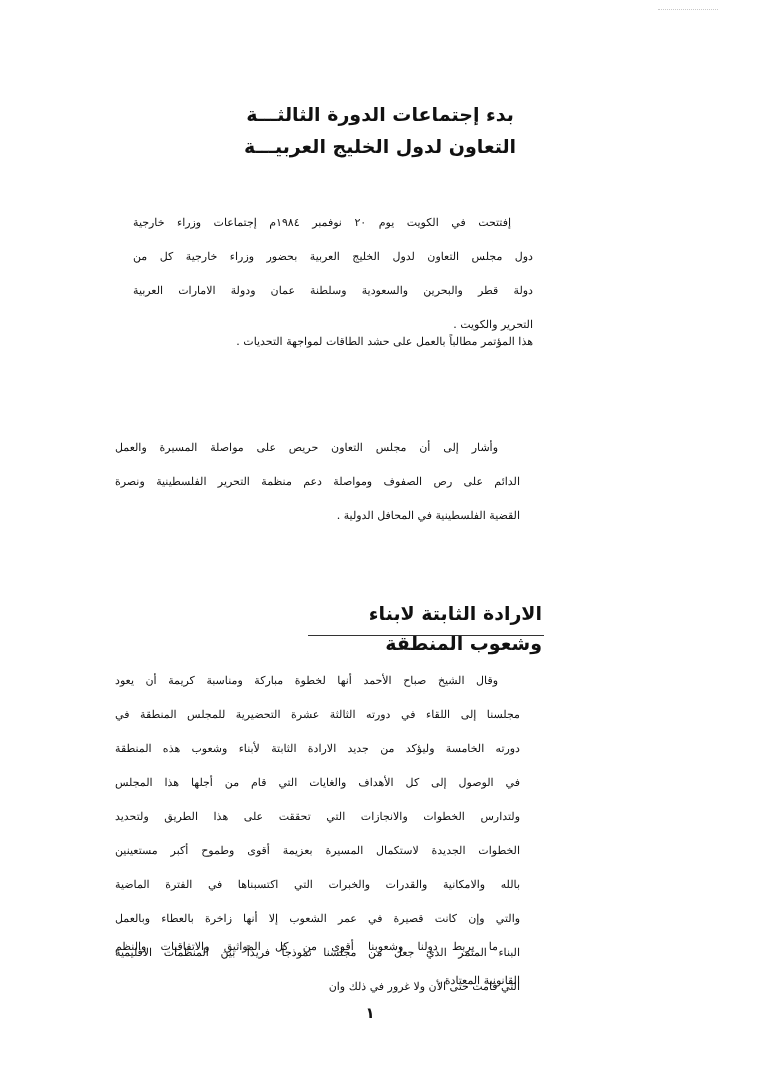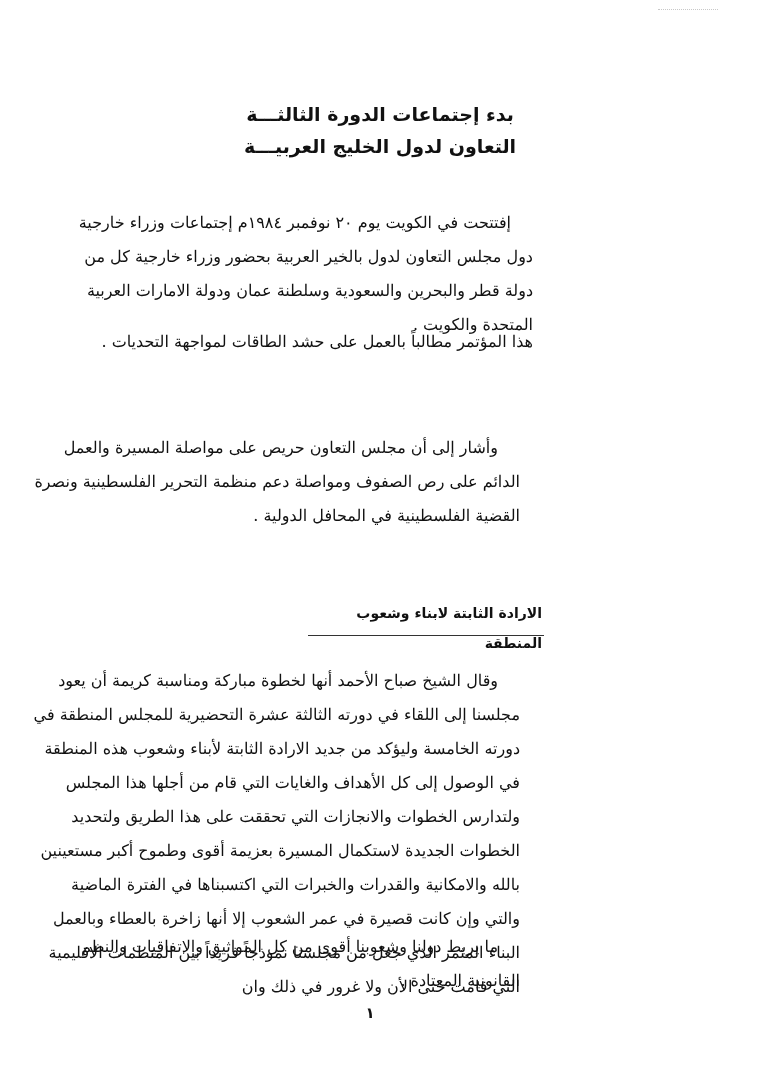--- a/index.html
+++ b/index.html
@@ -37,21 +37,21 @@
       width: 400px;
       text-align: center;
       font-family: "DejaVu Sans", sans-serif;
       font-weight: bold;
       font-size: 19px;
       line-height: 32px;
     }
     .title-line { display: block; }
     .body-text {
       font-family: "DejaVu Serif", serif;
-      font-size: 16px;
+      font-size: 11px;
       line-height: 34px;
       text-align: justify;
       text-align-last: right;
     }
     .para {
       position: absolute;
       left: 110px;
       width: 425px;
       margin: 0;
     }
@@ -74,21 +74,21 @@
     #p5 { top: 640px; left: 115px; width: 405px; margin-top: 24px; }
     #p6 { top: 930px; left: 115px; width: 405px; }
     .subheading {
       position: absolute;
       top: 598px;
       left: 300px;
       width: 242px;
       text-align: right;
       font-family: "DejaVu Sans", sans-serif;
       font-weight: bold;
-      font-size: 14px;
+      font-size: 19px;
       line-height: 30px;
     }
     .subheading-rule {
       position: absolute;
       top: 635px;
       left: 308px;
       width: 236px;
       height: 0;
       border-top: 1.5px solid #333333;
     }
@@ -111,23 +111,23 @@
 
 <div class="page">
 
   <div class="title-block">
     <span class="title-line">بدء إجتماعات الدورة الثالثـــة</span>
     <span class="title-line">التعاون لدول الخليج العربيـــة</span>
   </div>
 
   <p id="p1" class="para body-text">
     <span class="line first">إفتتحت في الكويت يوم ٢٠ نوفمبر ١٩٨٤م إجتماعات وزراء خارجية</span>
-    <span class="line">دول مجلس التعاون لدول بالخير العربية بحضور وزراء خارجية كل من</span>
+    <span class="line">دول مجلس التعاون لدول الخليج العربية بحضور وزراء خارجية كل من</span>
     <span class="line">دولة قطر والبحرين والسعودية وسلطنة عمان ودولة الامارات العربية</span>
-    <span class="line last">المتحدة والكويت .</span>
+    <span class="line last">التحرير والكويت .</span>
   </p>
 
   <p id="p2" class="para body-text">
     <span class="line last">هذا المؤتمر مطالباً بالعمل على حشد الطاقات لمواجهة التحديات .</span>
   </p>
 
   <p id="p3" class="para body-text">
     <span class="line first">وأشار إلى أن مجلس التعاون حريص على مواصلة المسيرة والعمل</span>
     <span class="line">الدائم على رص الصفوف ومواصلة دعم منظمة التحرير الفلسطينية ونصرة</span>
     <span class="line last">القضية الفلسطينية في المحافل الدولية .</span>

